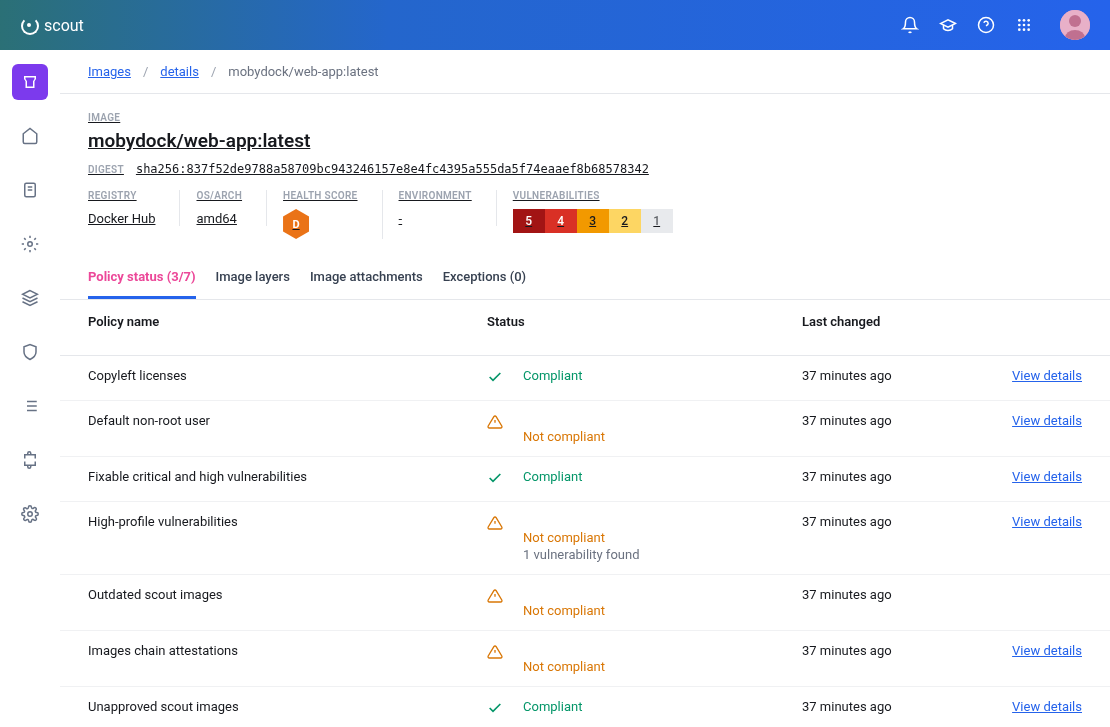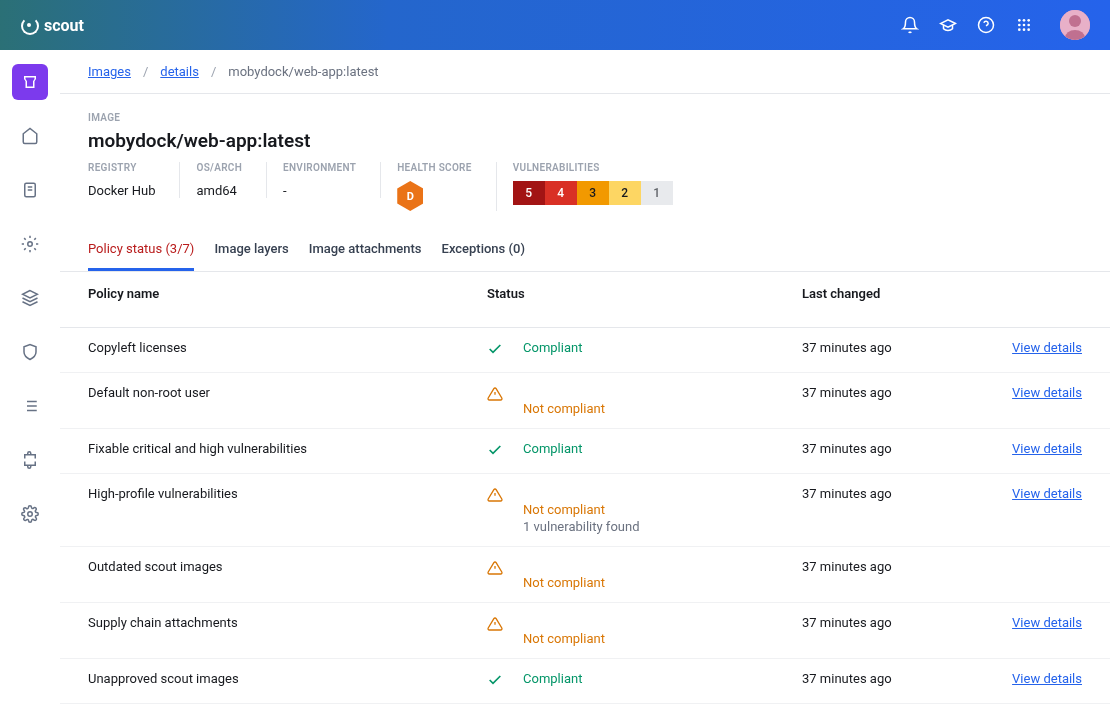--- a/index.html
+++ b/index.html
@@ -1,56 +1,56 @@
 <!DOCTYPE html>
 <html><head>
 <meta charset="utf-8">
 <style>
 * { box-sizing: border-box; margin: 0; padding: 0; }
 body { font-family: -apple-system, BlinkMacSystemFont, 'Segoe UI', Roboto, sans-serif; font-size: 13px; color: #17191e; background: #fff; }
 .topbar { height: 50px; background: linear-gradient(90deg, #2b7076 0%, #2466cc 35%, #2563eb 100%); display: flex; align-items: center; padding: 0 20px; color: #fff; }
-.logo { display: flex; align-items: center; font-size: 16px; font-weight: 700; gap: 6px; }
+.logo { display: flex; align-items: center; font-size: 16px; font-weight: 400; gap: 6px; }
 .logo-icon { width: 18px; height: 18px; position: relative; }
 .logo-icon::before { content: ''; position: absolute; width: 14px; height: 14px; border: 2px solid #fff; border-radius: 50%; border-top-color: transparent; left: 1px; top: 1px; }
 .logo-icon::after { content: ''; position: absolute; width: 4px; height: 4px; background: #fff; border-radius: 50%; left: 7px; top: 7px; }
 .topbar-spacer { flex: 1; }
 .topbar-icons { display: flex; gap: 18px; align-items: center; }
 .topbar-icon { width: 20px; height: 20px; color: #fff; display: flex; align-items: center; justify-content: center; cursor: pointer; }
 .avatar { width: 30px; height: 30px; border-radius: 50%; background: linear-gradient(135deg, #f0a0c0 0%, #d080a0 100%); margin-left: 8px; cursor: pointer; overflow: hidden; }
 .avatar svg { width: 100%; height: 100%; }
 .layout { display: flex; }
 .sidebar { width: 60px; padding-top: 14px; display: flex; flex-direction: column; align-items: center; gap: 18px; }
 .sidebar-item { width: 36px; height: 36px; display: flex; align-items: center; justify-content: center; border-radius: 6px; color: #677285; cursor: pointer; }
 .sidebar-item.active { background: #7c3aed; color: #fff; }
 .main { flex: 1; padding: 0 0 20px 0; }
 .breadcrumbs { padding: 14px 28px; border-bottom: 1px solid #e5e7eb; font-size: 13px; display: flex; gap: 12px; align-items: center; text-align: center; }
 .breadcrumbs a { color: #2563eb; text-decoration: underline; cursor: pointer; }
 .breadcrumbs .sep { color: #9ca3af; }
 .breadcrumbs .current { color: #6b7280; }
-.content { padding: 18px 28px 0; }
+.content { padding: 18px 28px 0; text-decoration: underline; }
 .label-small { font-size: 10px; font-weight: 600; color: #9ca3af; letter-spacing: 0.3px; text-transform: uppercase; }
 .page-title { font-size: 19px; font-weight: 600; margin: 6px 0 10px; color: #17191e; }
 .digest-row { display: flex; gap: 12px; align-items: baseline; margin-bottom: 14px; }
 .digest-val { font-size: 12px; color: #17191e; font-family: ui-monospace, monospace; }
 .meta-row { display: flex; gap: 0; align-items: flex-start; margin-bottom: 20px; }
 .meta-block { padding-right: 24px; border-right: 1px solid #e5e7eb; margin-right: 16px; min-width: 70px; }
 .meta-block:last-child { border-right: none; }
 .meta-block .label-small { margin-bottom: 10px; display: block; }
 .meta-val { font-size: 13px; color: #17191e; }
 .score-badge { width: 26px; height: 30px; background: #ea7317; clip-path: polygon(50% 0, 100% 25%, 100% 75%, 50% 100%, 0 75%, 0 25%); display: flex; align-items: center; justify-content: center; color: #fff; font-weight: 700; font-size: 11px; margin-top: -2px; }
 .vuln-bars { display: flex; margin-top: -2px; }
 .vuln-bar { width: 32px; height: 24px; display: flex; align-items: center; justify-content: center; font-size: 12px; font-weight: 500; }
 .vuln-bar.v5 { background: #a21414; color: #fff; }
 .vuln-bar.v4 { background: #d93025; color: #fff; }
 .vuln-bar.v3 { background: #f29900; color: #17191e; }
 .vuln-bar.v2 { background: #fdd663; color: #17191e; }
 .vuln-bar.v1 { background: #e8eaed; color: #5f6368; }
 .tabs { display: flex; gap: 20px; border-bottom: 1px solid #e5e7eb; padding: 0 28px; }
 .tab { padding: 10px 0 12px; font-size: 13px; color: #374151; cursor: pointer; border-bottom: 3px solid transparent; font-weight: 500; }
-.tab.active { color: #b91c1c; border-bottom-color: #2563eb; font-weight: 400; }
+.tab.active { color: #ec4899; border-bottom-color: #2563eb; font-weight: 700; }
 .table { width: 100%; border-collapse: collapse; }
 .table th { text-align: left; font-size: 13px; font-weight: 600; padding: 14px 0 26px 28px; border-bottom: 1px solid #e5e7eb; color: #17191e; }
 .table td { font-size: 13px; padding: 12px 0 12px 28px; border-bottom: 1px solid #f0f1f3; color: #17191e; vertical-align: top; }
 .table th:last-child, .table td:last-child { padding-right: 28px; }
 .status-cell { display: flex; align-items: flex-start; gap: 20px; }
 .status-cell .icon { flex-shrink: 0; margin-top: 1px; }
 .status-compliant { color: #059669; }
 .status-noncompliant { color: #d97706; margin-top: 16px; }
 .status-sub { font-size: 13px; color: #6b7280; margin-top: 2px; }
 .link { color: #2563eb; text-decoration: underline; cursor: pointer; }
@@ -177,37 +177,41 @@
       <a>Images</a>
       <span class="sep">/</span>
       <a>details</a>
       <span class="sep">/</span>
       <span class="current">mobydock/web-app:latest</span>
     </div>
 
     <div class="content">
       <div class="label-small">IMAGE</div>
       <h1 class="page-title">mobydock/web-app:latest</h1>
+      <div class="digest-row">
+        <span class="label-small">DIGEST</span>
+        <span class="digest-val">sha256:837f52de9788a58709bc943246157e8e4fc4395a555da5f74eaaef8b68578342</span>
+      </div>
 
       <div class="meta-row">
         <div class="meta-block">
           <span class="label-small">REGISTRY</span>
           <div class="meta-val">Docker Hub</div>
         </div>
         <div class="meta-block">
           <span class="label-small">OS/ARCH</span>
           <div class="meta-val">amd64</div>
         </div>
         <div class="meta-block">
+          <span class="label-small">HEALTH SCORE</span>
+          <div class="score-badge">D</div>
+        </div>
+        <div class="meta-block">
           <span class="label-small">ENVIRONMENT</span>
           <div class="meta-val">-</div>
-        </div>
-        <div class="meta-block">
-          <span class="label-small">HEALTH SCORE</span>
-          <div class="score-badge">D</div>
         </div>
         <div class="meta-block">
           <span class="label-small">VULNERABILITIES</span>
           <div class="vuln-bars">
             <div class="vuln-bar v5">5</div>
             <div class="vuln-bar v4">4</div>
             <div class="vuln-bar v3">3</div>
             <div class="vuln-bar v2">2</div>
             <div class="vuln-bar v1">1</div>
           </div>
@@ -308,21 +312,21 @@
                   </svg></span>
                 <div>
                   <div class="status-noncompliant">Not compliant</div>
                 </div>
               </div>
             </td>
             <td class="col-changed">37 minutes ago</td>
             <td class="col-action"></td>
           </tr>
           <tr>
-            <td class="col-name">Supply chain attachments</td>
+            <td class="col-name">Images chain attestations</td>
             <td class="col-status">
               <div class="status-cell">
                 <span class="icon"><svg viewBox="0 0 24 24" width="16" height="16" fill="none" stroke="#d97706" stroke-width="2">
                     <path d="M10.3 3.9 1.8 18a2 2 0 0 0 1.7 3h17a2 2 0 0 0 1.7-3L13.7 3.9a2 2 0 0 0-3.4 0z"></path>
                     <line x1="12" y1="9" x2="12" y2="13"></line>
                     <line x1="12" y1="17" x2="12.01" y2="17"></line>
                   </svg></span>
                 <div>
                   <div class="status-noncompliant">Not compliant</div>
                 </div>

